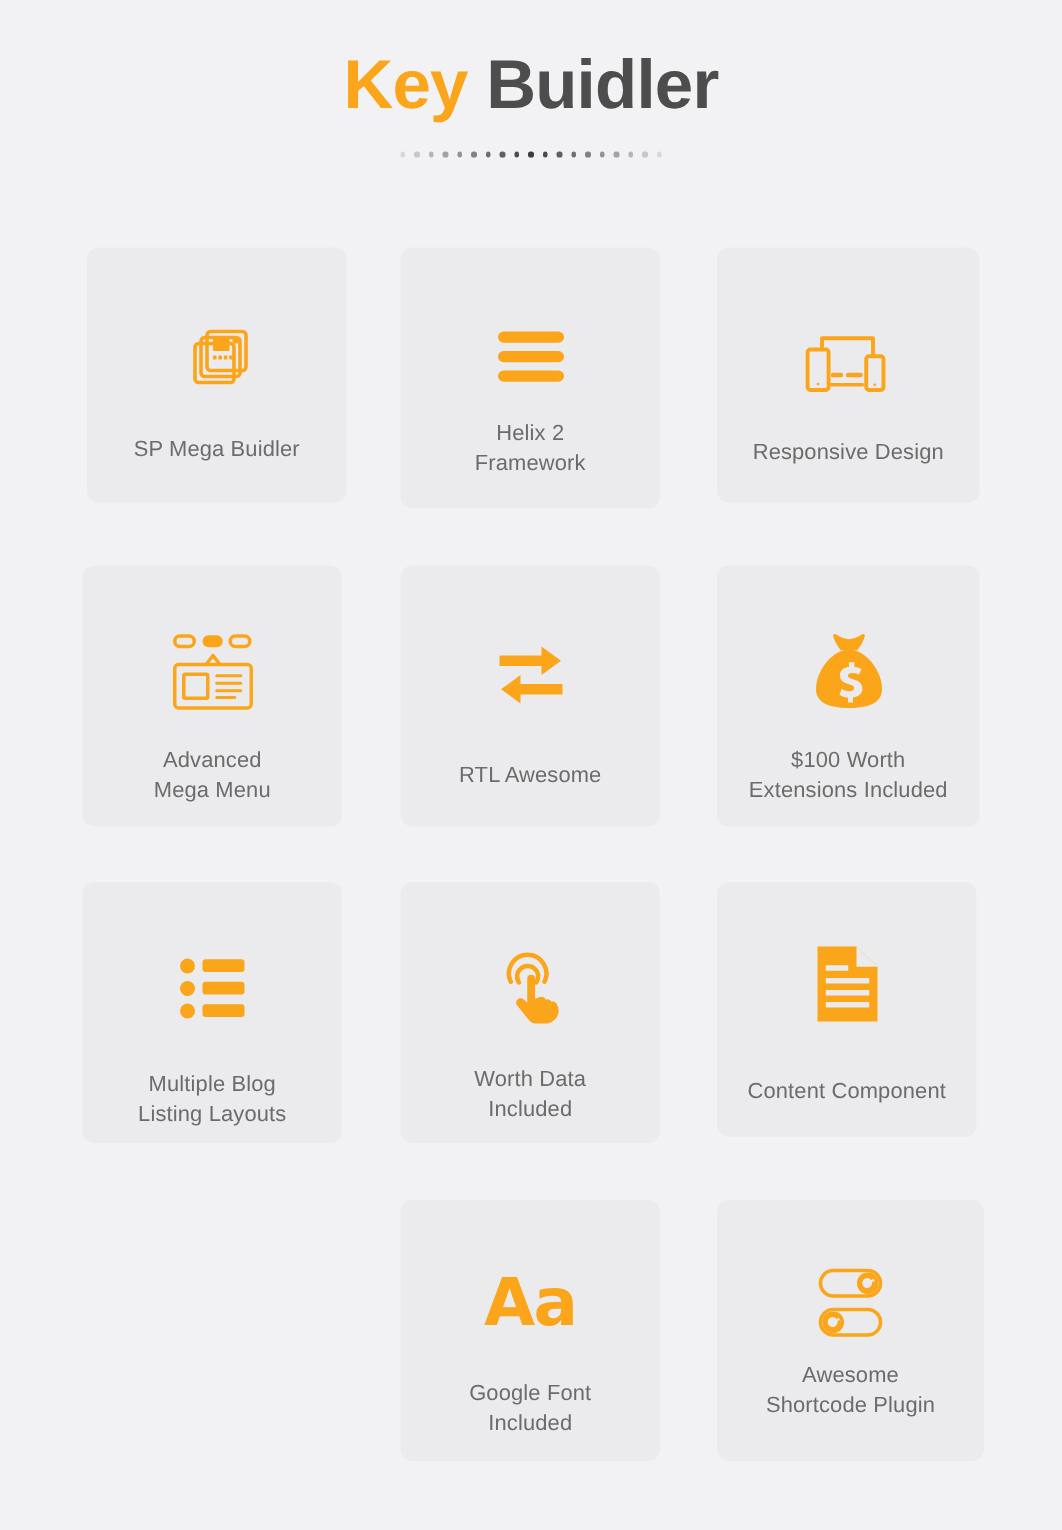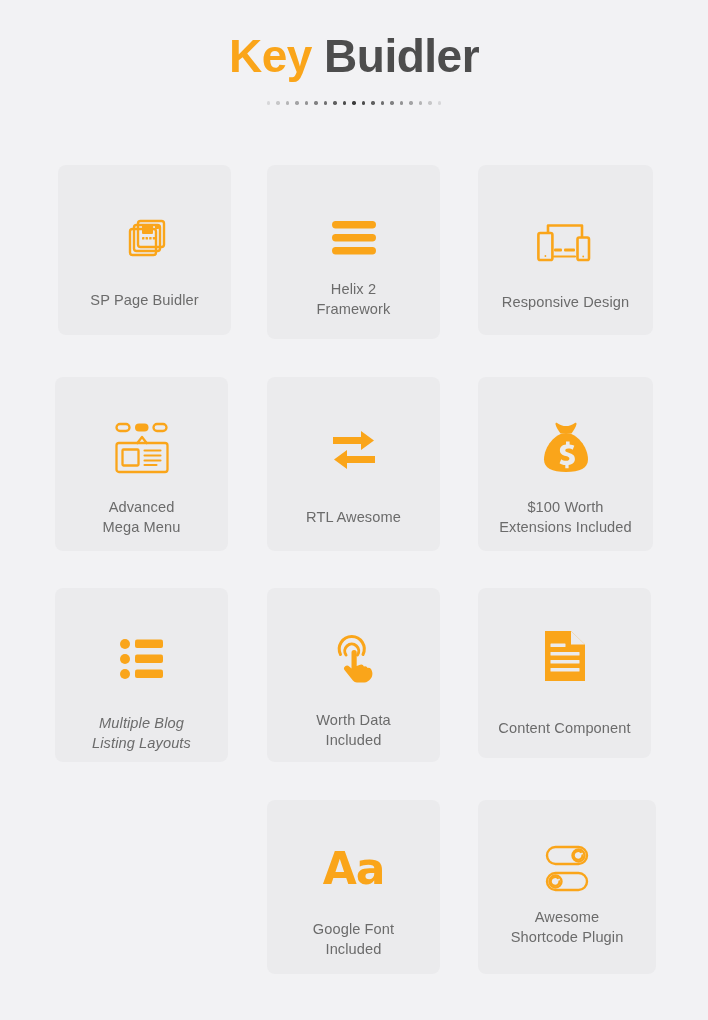--- a/index.html
+++ b/index.html
@@ -103,21 +103,21 @@
 
   
   #card-0  { left: 58px;  top: 165px; width: 173px; height: 170px; }
   #card-1  { left: 267px; top: 165px; width: 173px; height: 174px; }
   #card-2  { left: 478px; top: 165px; width: 175px; height: 170px; }
 
   #card-3  { left: 55px;  top: 377px; width: 173px; height: 174px; }
   #card-4  { left: 267px; top: 377px; width: 173px; height: 174px; }
   #card-5  { left: 478px; top: 377px; width: 175px; height: 174px; }
 
-  #card-6  { left: 55px;  top: 588px; width: 173px; height: 174px; font-style: italic; }
+  #card-6  { left: 55px;  top: 588px; width: 173px; height: 174px; }
   #card-7  { left: 267px; top: 588px; width: 173px; height: 174px; }
   #card-8  { left: 478px; top: 588px; width: 173px; height: 170px; }
 
   #card-9  { left: 55px;  top: 800px; width: 173px; height: 174px; }
   #card-10 { left: 267px; top: 800px; width: 173px; height: 174px; }
   #card-11 { left: 478px; top: 800px; width: 178px; height: 174px; }
 
   
   #card-0  .card-icon { margin-top: 47px; height: 48px; }
   #card-0  .card-label { margin-top: 30px; }
@@ -206,21 +206,21 @@
       <rect x="13" y="13" width="26" height="26" rx="2.5"></rect>
       <rect x="17" y="9" width="26" height="26" rx="2.5"></rect>
       <rect x="21" y="13" width="11" height="9" rx="1" fill="#faa51a" stroke="none"></rect>
       <rect x="34" y="13" width="4" height="4" rx="0.7" fill="#faa51a" stroke="none"></rect>
       <rect x="21" y="25" width="2.4" height="2.6" rx="0.4" fill="#faa51a" stroke="none"></rect>
       <rect x="24.6" y="25" width="2.4" height="2.6" rx="0.4" fill="#faa51a" stroke="none"></rect>
       <rect x="28.2" y="25" width="2.4" height="2.6" rx="0.4" fill="#faa51a" stroke="none"></rect>
       <rect x="31.8" y="25" width="2.4" height="2.6" rx="0.4" fill="#faa51a" stroke="none"></rect>
     </svg>
         </div>
-        <div class="card-label">SP Page Buidler</div>
+        <div class="card-label">SP Mega Buidler</div>
       </div>
       <div class="card" id="card-1">
         <div class="card-icon">
     <svg width="46" height="38" viewBox="0 0 46 38">
       <rect x="1" y="2" width="44" height="7.5" rx="3.7" fill="#faa51a"></rect>
       <rect x="1" y="15" width="44" height="7.5" rx="3.7" fill="#faa51a"></rect>
       <rect x="1" y="28" width="44" height="7.5" rx="3.7" fill="#faa51a"></rect>
     </svg>
         </div>
         <div class="card-label">Helix 2

